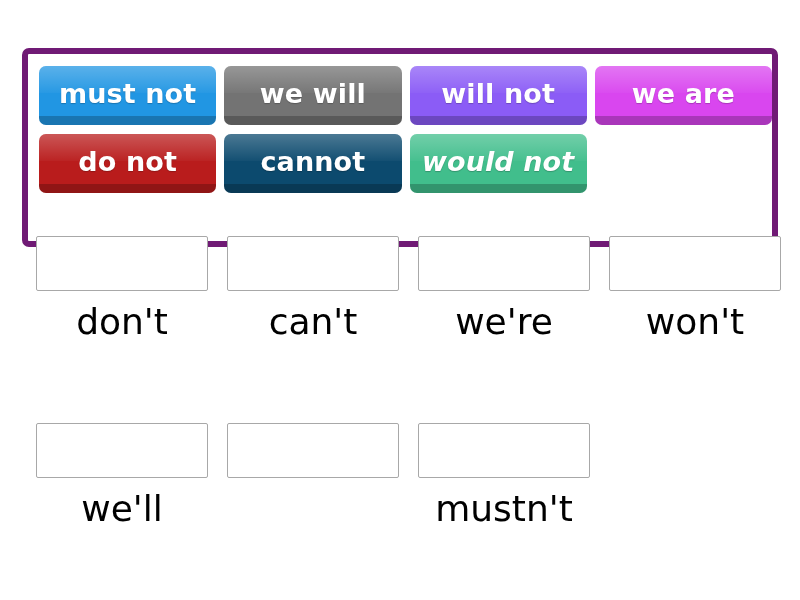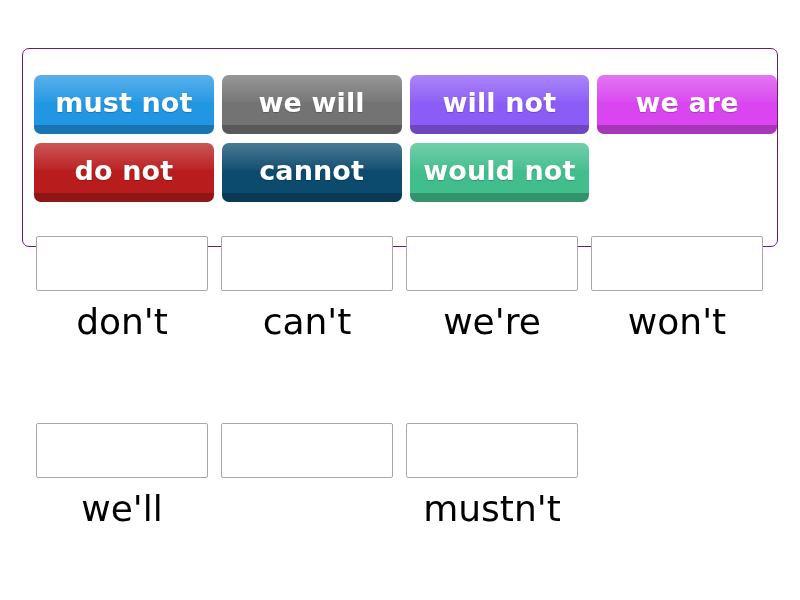--- a/index.html
+++ b/index.html
@@ -24,24 +24,24 @@
   }
 
   
   .word-bank {
     position: absolute;
     left: 22px;
     top: 48px;
     width: 756px;
     height: 199px;
     box-sizing: border-box;
-    border: 1px solid #701a75;
+    border: 6px solid #701a75;
     border-radius: 7px;
     background: #ffffff;
-    padding: 26px 0 0 11px;
+    padding: 12px 0 0 11px;
   }
 
   .tile-row {
     display: flex;
     flex-direction: row;
     gap: 8px;
     margin-bottom: 9px;
   }
 
   .tile {
@@ -93,21 +93,21 @@
   .tile-spacer {
     width: 180px;
     height: 59px;
   }
 
   
   .slot-row {
     position: absolute;
     display: flex;
     flex-direction: row;
-    gap: 13px;
+    gap: 19px;
     left: 36px;
   }
   #slot-row-1 { top: 236px; }
   #slot-row-2 { top: 423px; }
 
   .slot-cell {
     width: 172px;
     display: flex;
     flex-direction: column;
     align-items: center;
@@ -161,21 +161,21 @@
     <div class="tile-row">
 
       <div class="tile" style="background: #b91c1c;">
         <span class="tile-label">do not</span>
       </div>
 
       <div class="tile" style="background: #0c4a6e;">
         <span class="tile-label">cannot</span>
       </div>
 
-      <div class="tile" style="background: rgb(65, 190, 140);">
+      <div class="tile" style="background: rgb(65, 190, 140); font-style: italic;">
         <span class="tile-label">would not</span>
       </div>
 
       <div class="tile-spacer"></div>
 
     </div>
   </div>
 
   <div class="slot-row" id="slot-row-1">
 

